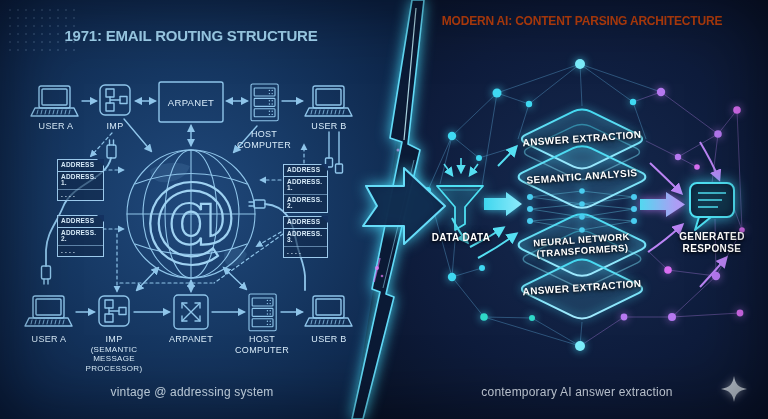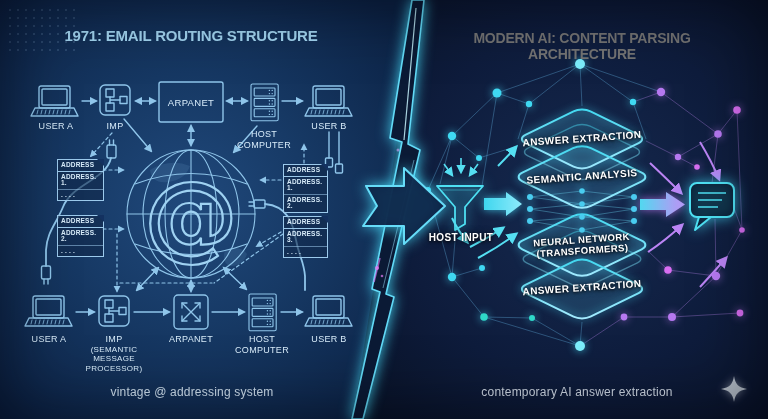--- a/index.html
+++ b/index.html
@@ -304,21 +304,21 @@
       <path d="M414,160 L383,288" stroke="rgba(160,230,255,.5)" stroke-width="1" fill="none"></path>
       <path d="M380,258 L374,282" stroke="rgba(220,120,245,.65)" stroke-width="1.6" fill="none"></path>
       <circle cx="377" cy="268" r="2" fill="#e07df5" opacity=".85"></circle>
       <circle cx="382" cy="276" r="1.3" fill="#e07df5" opacity=".7"></circle>
       <circle cx="398" cy="150" r="1.5" fill="#d0a0f8" opacity=".6"></circle>
     </g>
     <polygon class="gC2" points="366,186 404,186 404,168 445,206 404,244 404,226 363,226 377,206" fill="rgba(13,34,68,.92)" stroke="#66dcf8" stroke-width="2" stroke-linejoin="round"></polygon>
   </svg>
 
   <div class="ttl" style="left:40px;top:27px;width:302px;font-size:15px;color:#a3d6f2;">1971: EMAIL ROUTING STRUCTURE</div>
-  <div class="ttl" style="left:422px;top:30px;width:320px;font-size:14px;color:#737373;">MODERN AI: CONTENT PARSING ARCHITECTURE</div>
+  <div class="ttl" style="left:422px;top:14px;width:320px;font-size:12px;color:#c2410c;">MODERN AI: CONTENT PARSING ARCHITECTURE</div>
 
   <div class="lbl" style="left:26px;top:121px;width:60px;">USER A</div>
   <div class="lbl" style="left:85px;top:121px;width:60px;">IMP</div>
   <div class="lbl" style="left:160px;top:97px;width:62px;font-size:9.5px;">ARPANET</div>
   <div class="lbl" style="left:234px;top:129px;width:60px;">HOST COMPUTER</div>
   <div class="lbl" style="left:299px;top:121px;width:60px;">USER B</div>
 
   <div class="lbl" style="left:19px;top:334px;width:60px;">USER A</div>
   <div class="lbl" style="left:84px;top:334px;width:60px;">IMP</div>
   <div class="lbl" style="left:80px;top:345px;width:68px;font-size:8px;">(SEMANTIC MESSAGE PROCESSOR)</div>
@@ -345,17 +345,18 @@
     <div class="hd">ADDRESS</div>
     <div class="ln">ADDRESS. 3.</div>
     <div class="ln">. . . .</div>
   </div>
 
 
   <div class="lblw dlabel" style="left:512px;top:133px;width:140px;font-size:10px;text-align:center;">ANSWER EXTRACTION</div>
   <div class="lblw dlabel" style="left:512px;top:171px;width:140px;font-size:10px;text-align:center;">SEMANTIC ANALYSIS</div>
   <div class="lblw dlabel" style="left:517px;top:234px;width:130px;font-size:9.5px;text-align:center;">NEURAL NETWORK (TRANSFORMERS)</div>
   <div class="lblw dlabel" style="left:512px;top:282px;width:140px;font-size:10px;text-align:center;">ANSWER EXTRACTION</div>
-  <div class="lblw" style="left:419px;top:232px;width:84px;font-size:10px;text-align:center;">HOST INPUT</div>
+  <div class="lblw" style="left:419px;top:232px;width:84px;font-size:10px;text-align:center;">DATA DATA</div>
+  <div class="lblw" style="left:672px;top:231px;width:80px;font-size:10px;text-align:center;">GENERATED RESPONSE</div>
 
   <div class="cap" style="left:427px;top:385px;width:300px;color:#cfd8e4;">contemporary AI answer extraction</div>
   <div class="cap" style="left:42px;top:385px;width:300px;color:#cfe0ef;">vintage @ addressing system</div>
 </div>
 
 </body></html>

